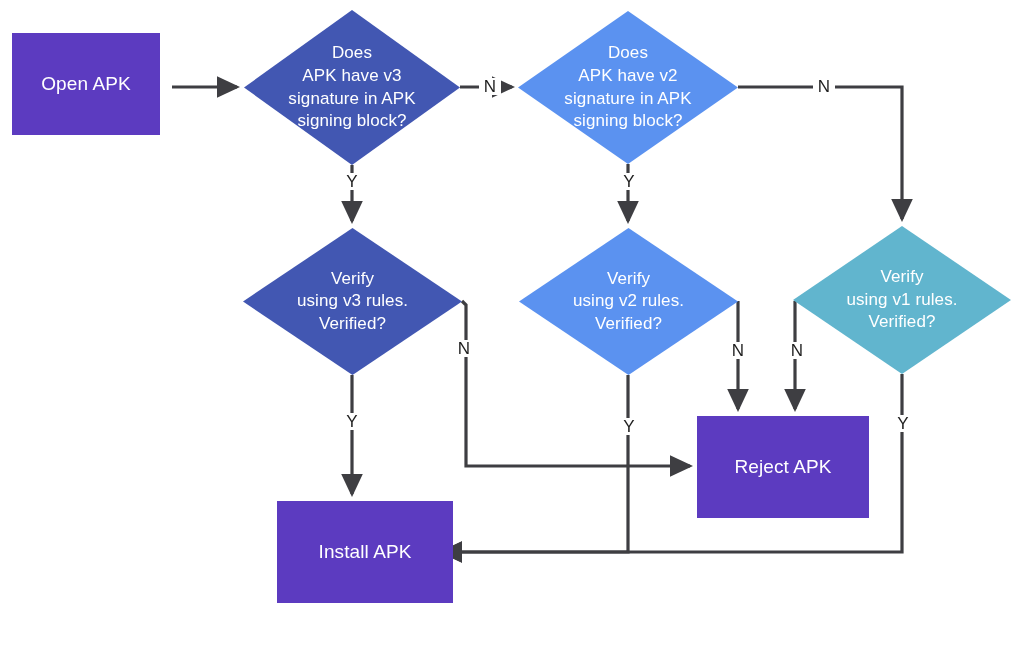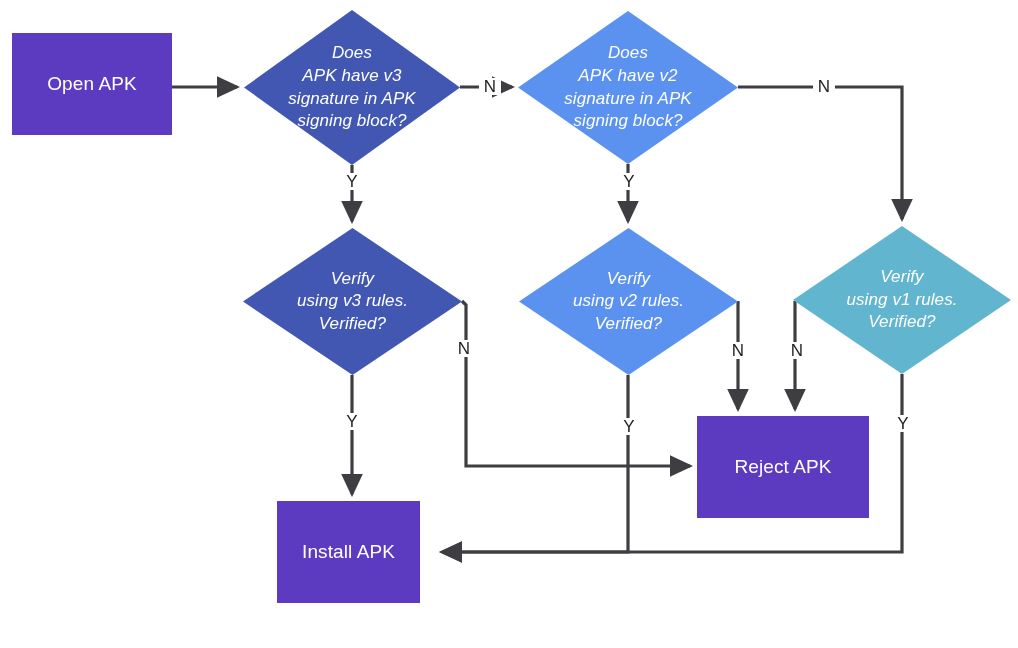--- a/index.html
+++ b/index.html
@@ -33,21 +33,20 @@
     text-align:center;
     letter-spacing:.1px;
     box-sizing:border-box;
   }
   
   .diamond{
     position:absolute;
     display:flex;
     align-items:center;
     justify-content:center;
-    font-style:italic;
   }
   .diamond .shape{
     position:absolute;
     left:0; top:0;
     width:100%; height:100%;
   }
   .diamond .dlabel{
     position:relative;
     z-index:2;
     color:#ffffff;
@@ -101,21 +100,21 @@
       <path d="M738,301 L738,409" marker-end="url(#arrowhead)"></path>
 
       <path d="M628,375 L628,552 L442,552" marker-end="url(#arrowhead)"></path>
 
       <path d="M795,301 L795,409" marker-end="url(#arrowhead)"></path>
 
       <path d="M902,374 L902,552 L442,552" marker-end="url(#arrowhead)"></path>
     </g>
   </svg>
 
-  <div class="box" style="left:12px; top:33px; width:160px; height:102px; background:#5C3BC0;">
+  <div class="box" style="left:12px; top:33px; width:148px; height:102px; background:#5C3BC0;">
     <span>Open APK</span>
   </div>
 
   <div class="diamond" style="left:244px; top:10px; width:216px; height:155px;">
     <svg class="shape" viewBox="0 0 216 155" preserveAspectRatio="none" xmlns="http://www.w3.org/2000/svg">
       <polygon points="108,0 216,77.5 108,155 0,77.5" fill="#4257B2"></polygon>
     </svg>
     <span class="dlabel">Does
 APK have v3
 signature in APK
@@ -156,21 +155,21 @@
     </svg>
     <span class="dlabel">Verify
 using v1 rules.
 Verified?</span>
   </div>
 
   <div class="box" style="left:697px; top:416px; width:172px; height:102px; background:#5C3BC0;">
     <span>Reject APK</span>
   </div>
 
-  <div class="box" style="left:277px; top:501px; width:143px; height:102px; background:#5C3BC0;">
+  <div class="box" style="left:277px; top:501px; width:176px; height:102px; background:#5C3BC0;">
     <span>Install APK</span>
   </div>
 
   <span class="elabel" style="left:479px; top:78px;">N</span>
 
   <span class="elabel" style="left:341px; top:173px;">Y</span>
 
   <span class="elabel" style="left:813px; top:78px;">N</span>
 
   <span class="elabel" style="left:618px; top:173px;">Y</span>

